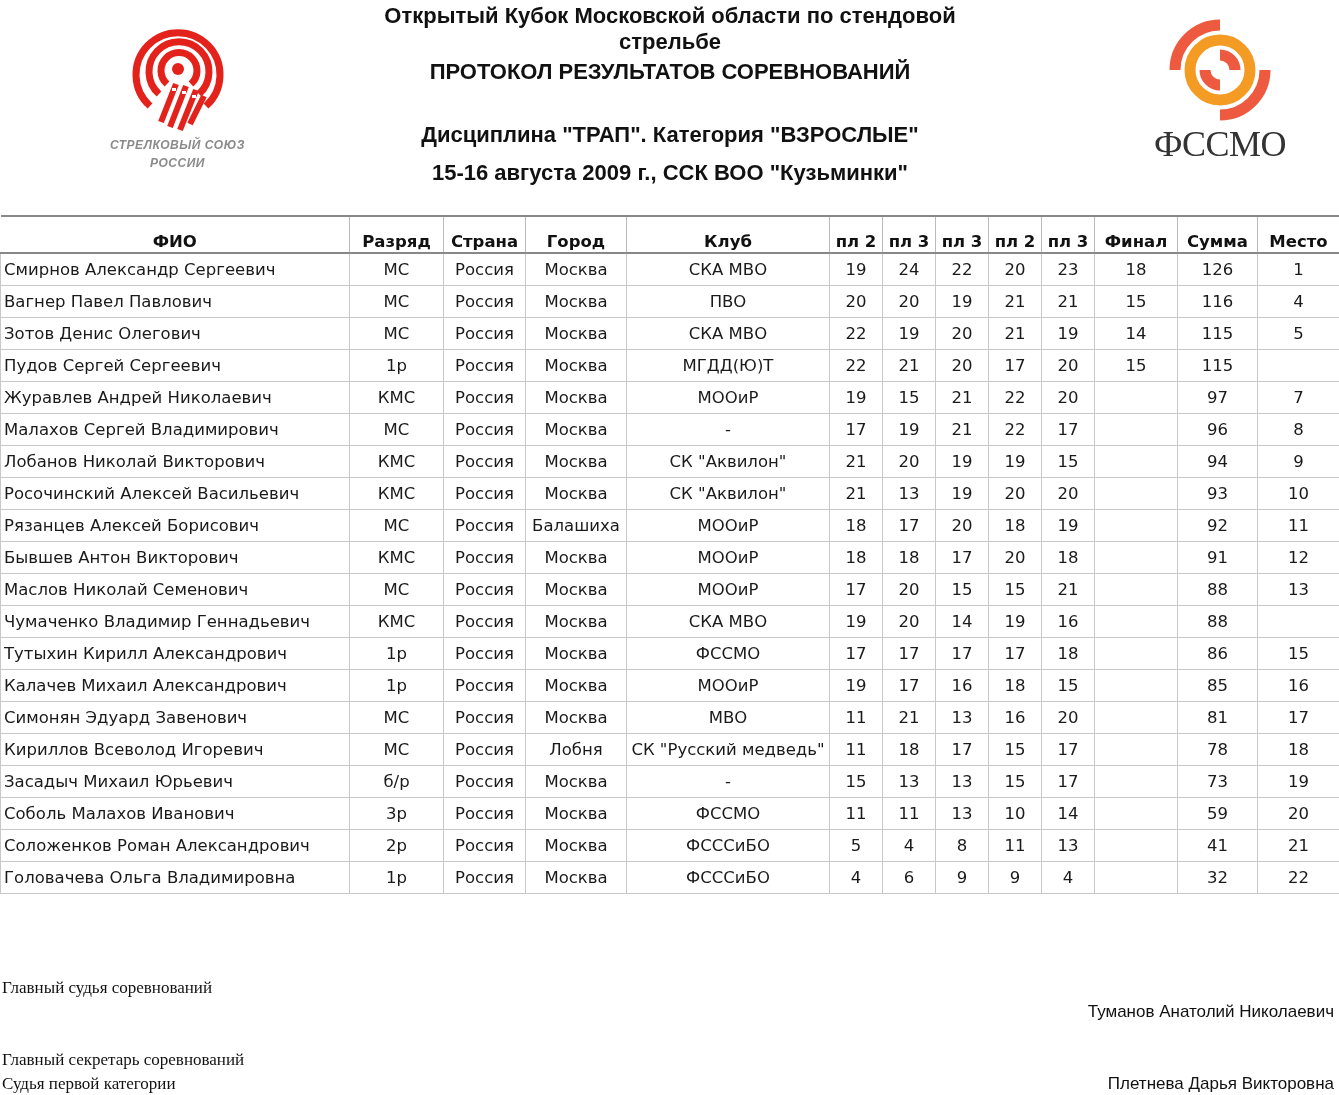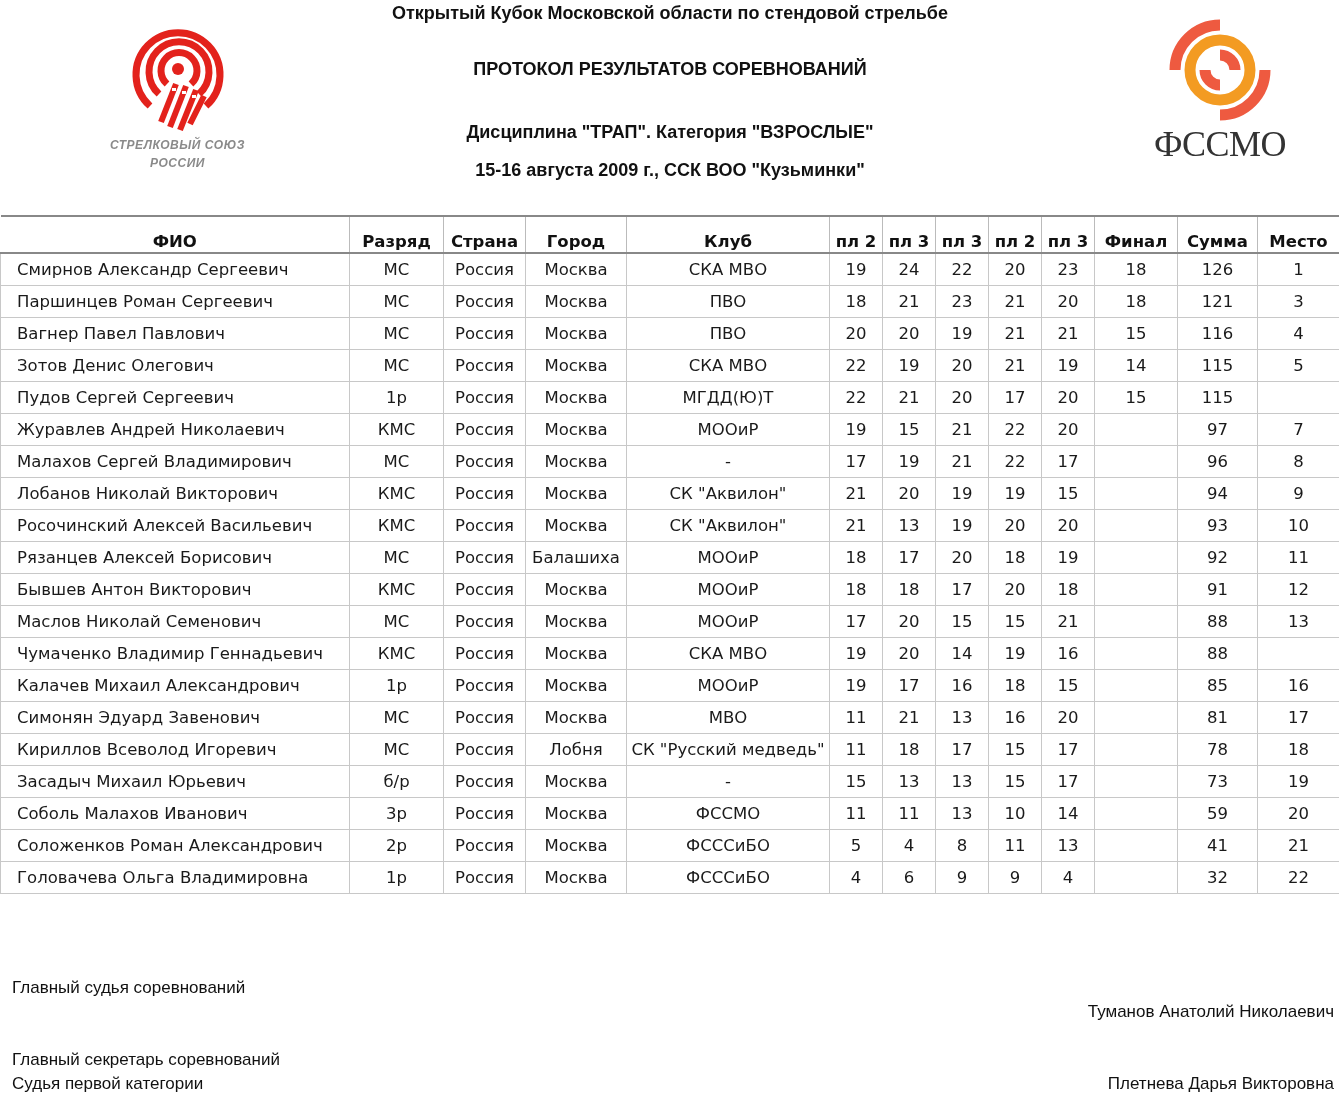--- a/index.html
+++ b/index.html
@@ -3,29 +3,29 @@
 <meta charset="utf-8">
 <style>
   html, body { margin: 0; padding: 0; background: #ffffff; }
   body { width: 1339px; height: 1095px; position: relative; overflow: hidden; color: #111; font-family: "DejaVu Sans", sans-serif; }
   .logo-left { position: absolute; left: 80px; top: 24px; width: 195px; height: 155px; }
   .logo-left svg { display: block; margin: 0 auto; }
   .logo-left .caption { text-align: center; font-family: "Liberation Sans", sans-serif; font-weight: bold; font-style: italic; color: #8a8a8a; font-size: 12px; line-height: 18px; letter-spacing: 0.5px; margin-top: 2px; }
   .logo-right { position: absolute; left: 1140px; top: 18px; width: 160px; height: 160px; }
   .logo-right svg { display: block; margin: 0 auto; }
   .logo-right .caption { text-align: center; font-family: "Liberation Serif", serif; color: #333; font-size: 36px; line-height: 36px; margin-top: 4px; letter-spacing: -0.5px; }
-  .heading { position: absolute; left: 340px; width: 660px; text-align: center; font-family: "Liberation Sans", sans-serif; font-weight: bold; font-size: 18px; color: #111; }
+  .heading { position: absolute; left: 340px; width: 660px; text-align: center; font-family: "Liberation Sans", sans-serif; font-weight: bold; font-size: 22px; color: #111; }
   .h1 { top: 3px; } .h2 { top: 59px; } .h3 { top: 122px; } .h4 { top: 160px; }
   table.results { position: absolute; left: 0; top: 215px; border-collapse: collapse; table-layout: fixed; width: 1339px; font-family: "DejaVu Sans", sans-serif; font-size: 16.5px; }
   table.results th { font-weight: bold; height: 31px; padding: 3px; border-top: 2px solid #888; border-bottom: 2px solid #888; border-left: 1px solid #bbb; border-right: 1px solid #bbb; text-align: center; vertical-align: bottom; padding-bottom: 1px; white-space: nowrap; }
   table.results td { height: 31px; padding: 0; border: 1px solid #c8c8c8; text-align: center; white-space: nowrap; color: #1a1a1a; }
-  table.results td.name { text-align: left; padding-left: 16px; }
+  table.results td.name { text-align: left; padding-left: 3px; }
   table.results tr:first-child th:first-child { border-left: none; }
   .sig { position: absolute; font-family: "Liberation Sans", sans-serif; font-size: 17px; color: #111; line-height: 24px; }
-  .sig-left { left: 12px; }
+  .sig-left { left: 2px; font-family: Liberation Serif, serif; }
   .sig-right { right: 5px; text-align: right; }
 </style>
 </head>
 <body>
 
 <div class="logo-left">
   <svg width="100" height="110" viewBox="0 0 100 110">
     <g fill="none" stroke="#e3221c" stroke-width="7" stroke-linecap="butt">
       <path d="M22 82 A42 42 0 1 1 78 82"></path>
       <path d="M31 70 A30 30 0 1 1 71 70"></path>
@@ -117,35 +117,20 @@
         <td>19</td>
         <td>24</td>
         <td>22</td>
         <td>20</td>
         <td>23</td>
         <td>18</td>
         <td>126</td>
         <td>1</td>
       </tr>
       <tr>
-        <td class="name">Паршинцев Роман Сергеевич</td>
-        <td>МС</td>
-        <td>Россия</td>
-        <td>Москва</td>
-        <td>ПВО</td>
-        <td>18</td>
-        <td>21</td>
-        <td>23</td>
-        <td>21</td>
-        <td>20</td>
-        <td>18</td>
-        <td>121</td>
-        <td>3</td>
-      </tr>
-      <tr>
         <td class="name">Вагнер Павел Павлович</td>
         <td>МС</td>
         <td>Россия</td>
         <td>Москва</td>
         <td>ПВО</td>
         <td>20</td>
         <td>20</td>
         <td>19</td>
         <td>21</td>
         <td>21</td>
@@ -295,20 +280,35 @@
         <td>Москва</td>
         <td>СКА МВО</td>
         <td>19</td>
         <td>20</td>
         <td>14</td>
         <td>19</td>
         <td>16</td>
         <td></td>
         <td>88</td>
         <td></td>
+      </tr>
+      <tr>
+        <td class="name">Тутыхин Кирилл Александрович</td>
+        <td>1р</td>
+        <td>Россия</td>
+        <td>Москва</td>
+        <td>ФССМО</td>
+        <td>17</td>
+        <td>17</td>
+        <td>17</td>
+        <td>17</td>
+        <td>18</td>
+        <td></td>
+        <td>86</td>
+        <td>15</td>
       </tr>
       <tr>
         <td class="name">Калачев Михаил Александрович</td>
         <td>1р</td>
         <td>Россия</td>
         <td>Москва</td>
         <td>МООиР</td>
         <td>19</td>
         <td>17</td>
         <td>16</td>

